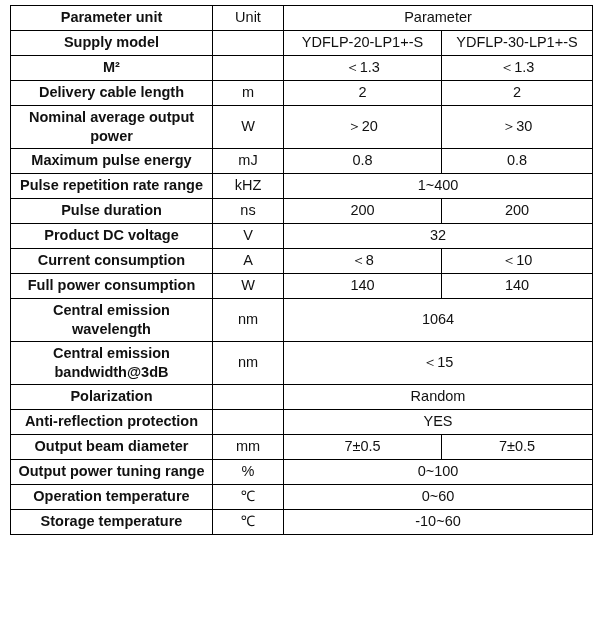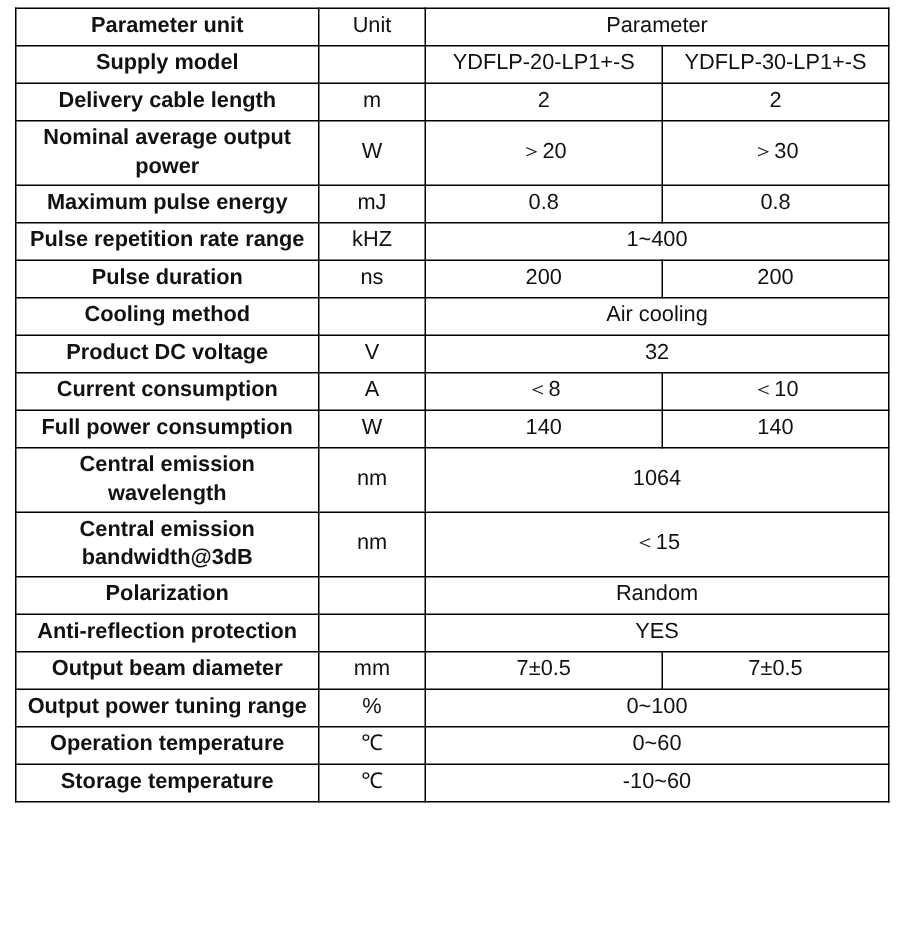--- a/index.html
+++ b/index.html
@@ -68,20 +68,26 @@
         <td class="name-cell">Parameter unit</td>
         <td class="unit-cell">Unit</td>
         <td class="val-cell" colspan="2">Parameter</td>
       </tr>
       <tr class="r-1line">
         <td class="name-cell">Supply model</td>
         <td class="unit-cell"></td>
         <td class="val-cell">YDFLP-20-LP1+-S</td>
         <td class="val-cell">YDFLP-30-LP1+-S</td>
       </tr>
+    <tr class="r-1line">
+          <td class="name-cell">M²</td>
+          <td class="unit-cell"></td>
+          <td class="val-cell">＜1.3</td>
+          <td class="val-cell">＜1.3</td>
+        </tr>
         <tr class="r-1line">
           <td class="name-cell">Delivery cable length</td>
           <td class="unit-cell">m</td>
           <td class="val-cell">2</td>
           <td class="val-cell">2</td>
         </tr>
         <tr class="r-2line">
           <td class="name-cell">Nominal average output power</td>
           <td class="unit-cell">W</td>
           <td class="val-cell">＞20</td>
@@ -96,25 +102,20 @@
         <tr class="r-1line">
           <td class="name-cell">Pulse repetition rate range</td>
           <td class="unit-cell">kHZ</td>
           <td class="val-cell" colspan="2">1~400</td>
         </tr>
         <tr class="r-1line">
           <td class="name-cell">Pulse duration</td>
           <td class="unit-cell">ns</td>
           <td class="val-cell">200</td>
           <td class="val-cell">200</td>
-        </tr>
-        <tr class="r-1line">
-          <td class="name-cell">Cooling method</td>
-          <td class="unit-cell"></td>
-          <td class="val-cell" colspan="2">Air cooling</td>
         </tr>
         <tr class="r-1line">
           <td class="name-cell">Product DC voltage</td>
           <td class="unit-cell">V</td>
           <td class="val-cell" colspan="2">32</td>
         </tr>
         <tr class="r-1line">
           <td class="name-cell">Current consumption</td>
           <td class="unit-cell">A</td>
           <td class="val-cell">＜8</td>

